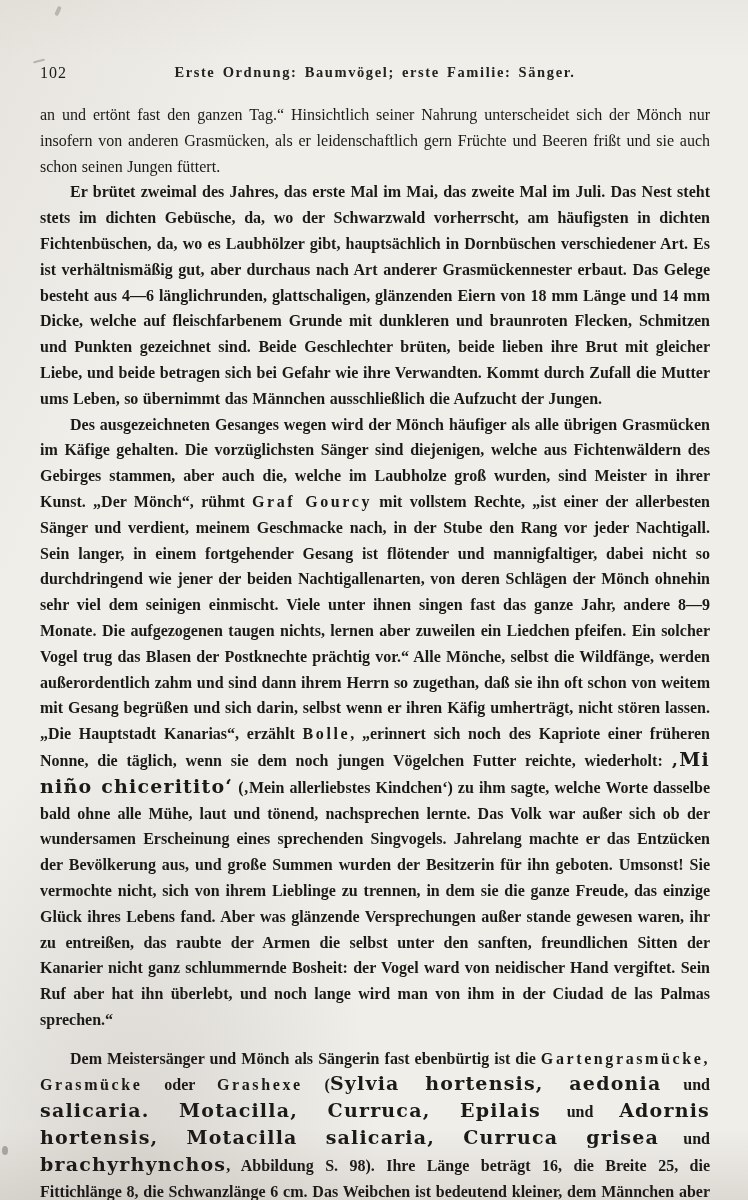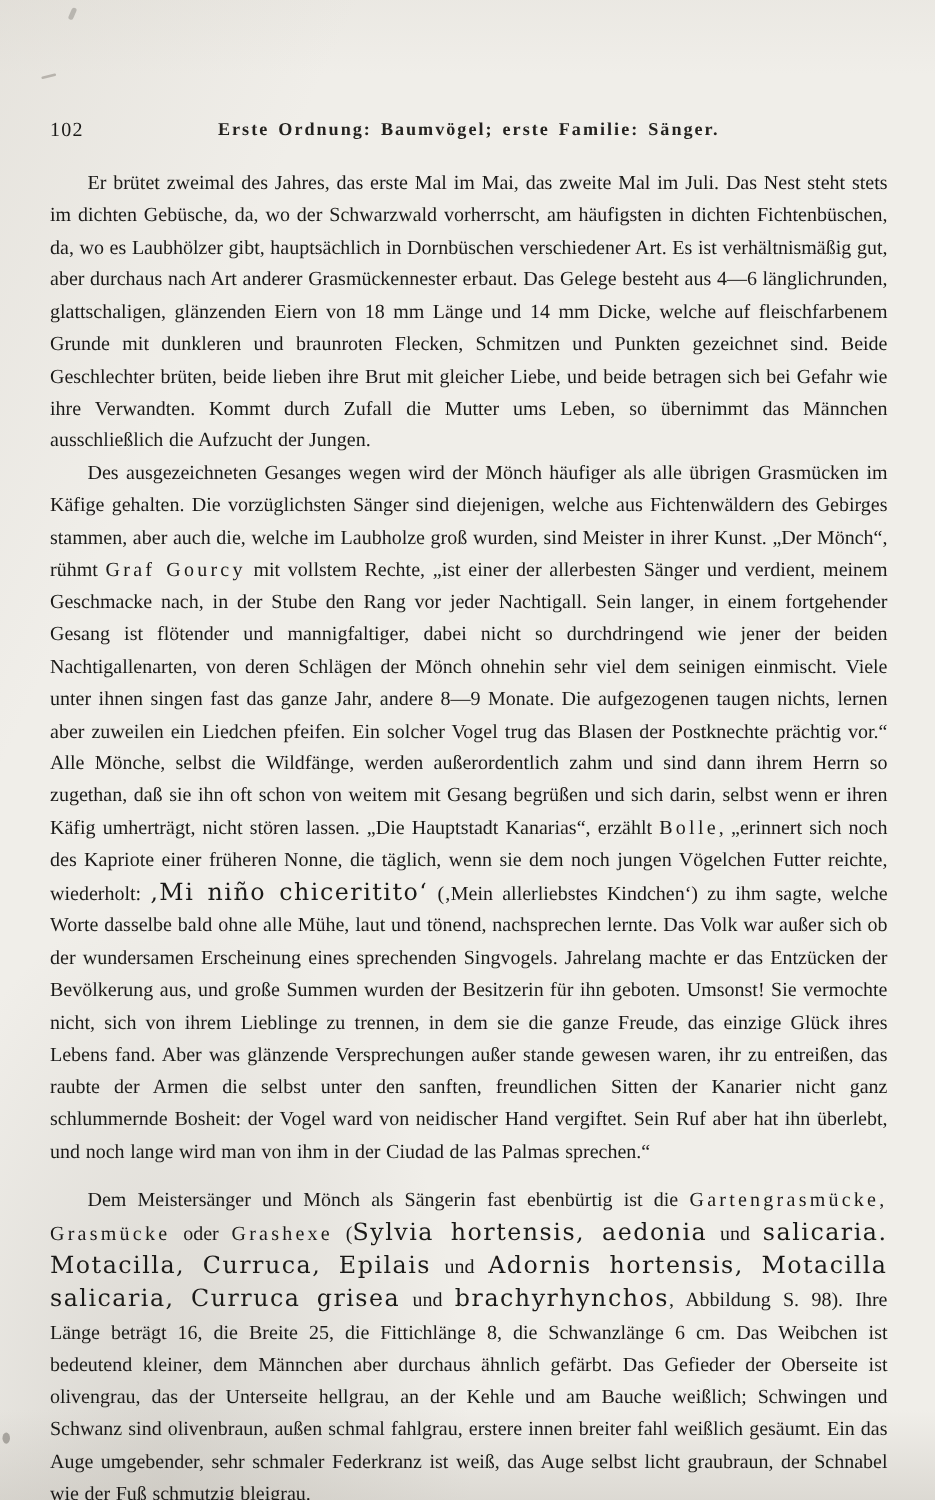--- a/index.html
+++ b/index.html
@@ -14,57 +14,58 @@
     padding:64px 38px 0 40px;
     background:
       linear-gradient(115deg, rgba(210,206,198,.35) 0%, rgba(240,238,233,0) 22%),
       linear-gradient(0deg, rgba(196,192,184,.45) 0%, rgba(240,238,233,0) 6%),
       linear-gradient(180deg, rgba(222,219,212,.30) 0%, rgba(240,238,233,0) 5%),
       radial-gradient(ellipse at 18% 99%, rgba(170,166,158,.35) 0%, rgba(240,238,233,0) 28%),
       var(--paper);
     color:var(--ink);
   }
   .running-header {
-    position:relative; height:20px; margin-bottom:18px;margin-top:32px;
+    position:relative; height:20px; margin-bottom:18px;
   }
   .page-number {
     position:absolute; left:0; top:0;
     font-size:16px; letter-spacing:1px;
   }
   .header-title {
     display:block; text-align:center;
     font-size:14.5px; letter-spacing:1.6px; word-spacing:2px;
     color:#24221f;
     font-weight:bold;
   }
   .text-column { text-align:justify; }
   p.para {
     margin:0; font-size:16px; line-height:25.8px;
     text-align:justify; color:var(--ink);
     word-spacing:.5px;
   }
-  p.para.indent { text-indent:30px; }
+  p.para.indent { text-indent:30px;font-weight:bold; }
   p.para.gap { margin-top:13px; }
   .frak {  }
   .sperr { letter-spacing:2.6px;margin-top:32px; }
   .antiqua { font-family:"DejaVu Serif",serif; font-size:19px; letter-spacing:1.2px; }
   .speck { position:absolute; pointer-events:none; }
   #speck1 { left:33px; top:60px; width:12px; height:2px; background:#8f8b84; opacity:.55; transform:rotate(-14deg); border-radius:2px; }
   #speck2 { left:2px; top:1146px; width:6px; height:9px; background:#6d6a64; opacity:.5; border-radius:50%; }
   #speck3 { left:56px; top:6px; width:4px; height:10px; background:#83807a; opacity:.45; transform:rotate(24deg); border-radius:2px; }
 </style>
 </head>
 <body>
 
 <div class="page">
   <div class="running-header">
     <span class="page-number">102</span>
     <span class="header-title">Erste Ordnung: Baumvögel; erste Familie: Sänger.</span>
   </div>
   <div class="text-column">
+      <p class="para"><span class="frak">an und ertönt fast den ganzen Tag.“  Hinsichtlich seiner Nahrung unterscheidet sich der Mönch nur insofern von anderen Grasmücken, als er leidenschaftlich gern Früchte und Beeren frißt und sie auch schon seinen Jungen füttert.</span></p>
       <p class="para indent"><span class="frak">Er brütet zweimal des Jahres, das erste Mal im Mai, das zweite Mal im Juli.  Das Nest steht stets im dichten Gebüsche, da, wo der Schwarzwald vorherrscht, am häufigsten in dichten Fichtenbüschen, da, wo es Laubhölzer gibt, hauptsächlich in Dornbüschen verschiedener Art.  Es ist verhältnismäßig gut, aber durchaus nach Art anderer Grasmückennester erbaut.  Das Gelege besteht aus 4—6 länglichrunden, glattschaligen, glänzenden Eiern von 18 mm Länge und 14 mm Dicke, welche auf fleischfarbenem Grunde mit dunkleren und braunroten Flecken, Schmitzen und Punkten gezeichnet sind.  Beide Geschlechter brüten, beide lieben ihre Brut mit gleicher Liebe, und beide betragen sich bei Gefahr wie ihre Verwandten. Kommt durch Zufall die Mutter ums Leben, so übernimmt das Männchen ausschließlich die Aufzucht der Jungen.</span></p>
       <p class="para indent"><span class="frak">Des ausgezeichneten Gesanges wegen wird der Mönch häufiger als alle übrigen Grasmücken im Käfige gehalten.  Die vorzüglichsten Sänger sind diejenigen, welche aus Fichtenwäldern des Gebirges stammen, aber auch die, welche im Laubholze groß wurden, sind Meister in ihrer Kunst.  „Der Mönch“, rühmt </span><span class="sperr">Graf Gourcy</span><span class="frak"> mit vollstem Rechte, „ist einer der allerbesten Sänger und verdient, meinem Geschmacke nach, in der Stube den Rang vor jeder Nachtigall.  Sein langer, in einem fortgehender Gesang ist flötender und mannigfaltiger, dabei nicht so durchdringend wie jener der beiden Nachtigallenarten, von deren Schlägen der Mönch ohnehin sehr viel dem seinigen einmischt.  Viele unter ihnen singen fast das ganze Jahr, andere 8—9 Monate.  Die aufgezogenen taugen nichts, lernen aber zuweilen ein Liedchen pfeifen.  Ein solcher Vogel trug das Blasen der Postknechte prächtig vor.“  Alle Mönche, selbst die Wildfänge, werden außerordentlich zahm und sind dann ihrem Herrn so zugethan, daß sie ihn oft schon von weitem mit Gesang begrüßen und sich darin, selbst wenn er ihren Käfig umherträgt, nicht stören lassen.  „Die Hauptstadt Kanarias“, erzählt </span><span class="sperr">Bolle</span><span class="frak">, „erinnert sich noch des Kapriote einer früheren Nonne, die täglich, wenn sie dem noch jungen Vögelchen Futter reichte, wiederholt: </span><span class="antiqua">‚Mi niño chiceritito‘</span><span class="frak"> (‚Mein allerliebstes Kindchen‘) zu ihm sagte, welche Worte dasselbe bald ohne alle Mühe, laut und tönend, nachsprechen lernte. Das Volk war außer sich ob der wundersamen Erscheinung eines sprechenden Singvogels. Jahrelang machte er das Entzücken der Bevölkerung aus, und große Summen wurden der Besitzerin für ihn geboten.  Umsonst!  Sie vermochte nicht, sich von ihrem Lieblinge zu trennen, in dem sie die ganze Freude, das einzige Glück ihres Lebens fand.  Aber was glänzende Versprechungen außer stande gewesen waren, ihr zu entreißen, das raubte der Armen die selbst unter den sanften, freundlichen Sitten der Kanarier nicht ganz schlummernde Bosheit: der Vogel ward von neidischer Hand vergiftet.  Sein Ruf aber hat ihn überlebt, und noch lange wird man von ihm in der Ciudad de las Palmas sprechen.“</span></p>
       <p class="para indent gap"><span class="frak">Dem Meistersänger und Mönch als Sängerin fast ebenbürtig ist die </span><span class="sperr">Gartengrasmücke, Grasmücke</span><span class="frak"> oder </span><span class="sperr">Grashexe</span><span class="frak"> (</span><span class="antiqua">Sylvia hortensis, aedonia</span><span class="frak"> und </span><span class="antiqua">salicaria. Motacilla, Curruca, Epilais</span><span class="frak"> und </span><span class="antiqua">Adornis hortensis, Motacilla salicaria, Curruca grisea</span><span class="frak"> und </span><span class="antiqua">brachyrhynchos</span><span class="frak">, Abbildung S. 98).  Ihre Länge beträgt 16, die Breite 25, die Fittichlänge 8, die Schwanzlänge 6 cm.  Das Weibchen ist bedeutend kleiner, dem Männchen aber durchaus ähnlich gefärbt. Das Gefieder der Oberseite ist olivengrau, das der Unterseite hellgrau, an der Kehle und am Bauche weißlich; Schwingen und Schwanz sind olivenbraun, außen schmal fahlgrau, erstere innen breiter fahl weißlich gesäumt.  Ein das Auge umgebender, sehr schmaler Federkranz ist weiß, das Auge selbst licht graubraun, der Schnabel wie der Fuß schmutzig bleigrau.</span></p>
     </div>
   <div class="speck" id="speck1"></div>
   <div class="speck" id="speck2"></div>
   <div class="speck" id="speck3"></div>
 </div>
 
 </body></html>

